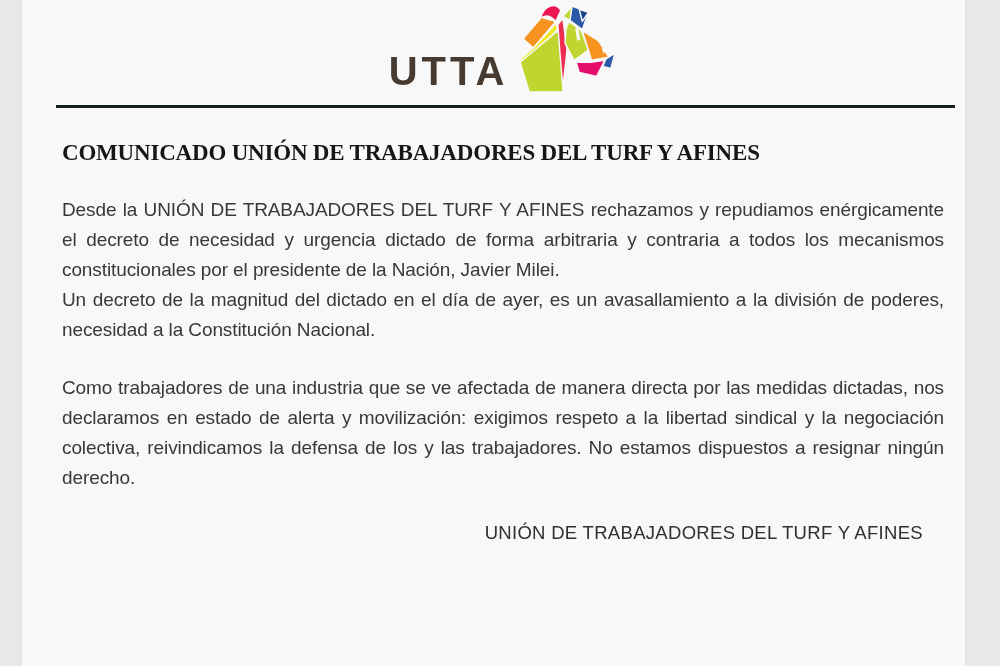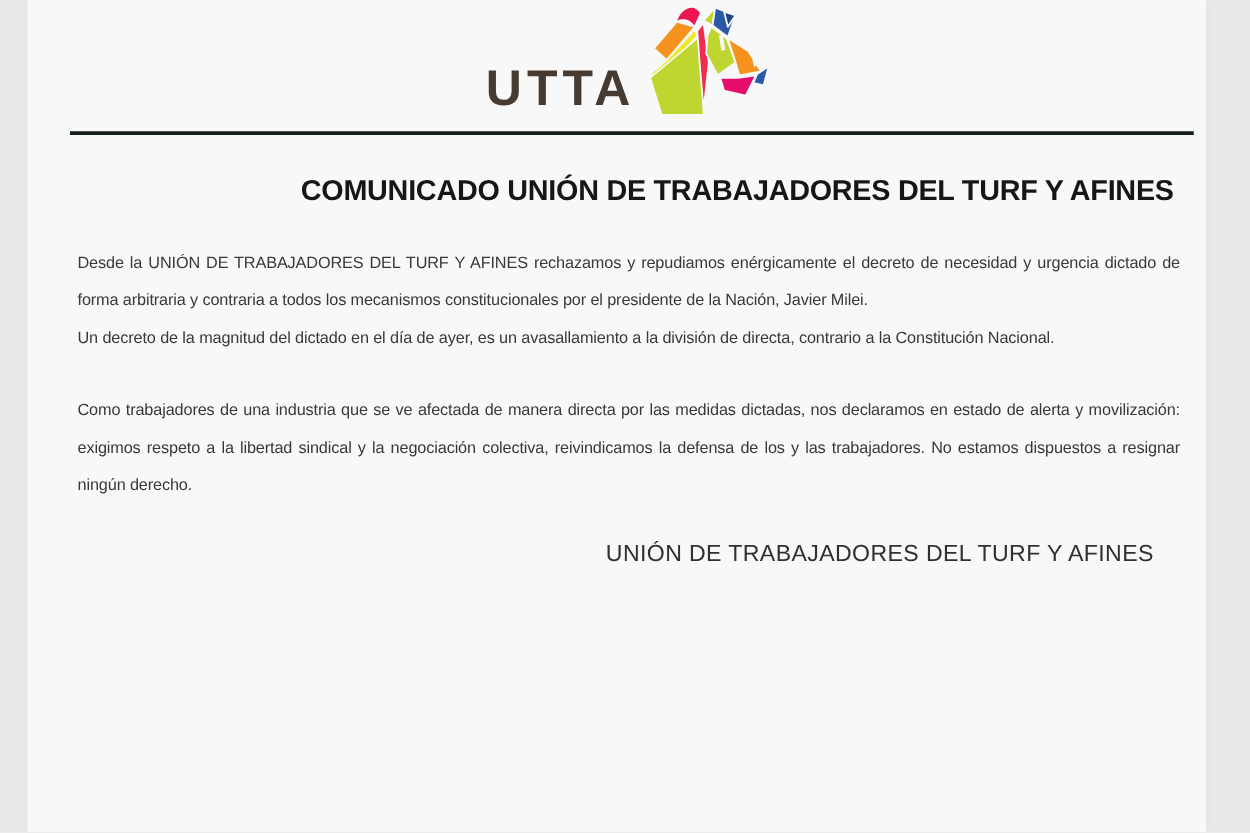--- a/index.html
+++ b/index.html
@@ -46,27 +46,28 @@
     background: #141e1e;
     margin: 9px 10px 0 34px;
   }
   
   .title {
     margin: 31px 26px 0 40px;
     font-size: 23px;
     font-weight: bold;
     line-height: 1.2;
     letter-spacing: -0.2px;
-    text-align: right;
+    text-align: left;
     color: #161616;
+    font-family: Liberation Serif, serif;
   }
   
   .body-text {
     margin: 28px 21px 0 40px;
-    font-size: 13px;
+    font-size: 19px;
     line-height: 30px;
     color: #383838;
     text-align: justify;
     letter-spacing: -0.1px;
   }
   .body-text p { margin: 0; }
   .body-text p.gap { margin-top: 28px; }
   
   .signature {
     margin: 26px 42px 0 40px;
@@ -115,21 +116,21 @@
         <polygon points="84,46 88,48 86,52" stroke="none" fill="#f8f8f8"></polygon>
       </svg>
     </header>
 
     <div class="rule"></div>
 
     <h1 class="title">COMUNICADO UNIÓN DE TRABAJADORES DEL TURF Y AFINES</h1>
 
     <div class="body-text">
       <p>Desde la UNIÓN DE TRABAJADORES DEL TURF Y AFINES rechazamos y repudiamos enérgicamente el decreto de necesidad y urgencia dictado de forma arbitraria y contraria a todos los mecanismos constitucionales por el presidente de la Nación, Javier Milei.</p>
-      <p>Un decreto de la magnitud del dictado en el día de ayer, es un avasallamiento a la división de directa, contrario a la Constitución Nacional.</p>
+      <p>Un decreto de la magnitud del dictado en el día de ayer, es un avasallamiento a la división de poderes, necesidad a la Constitución Nacional.</p>
       <p class="gap">Como trabajadores de una industria que se ve afectada de manera directa por las medidas dictadas, nos declaramos en estado de alerta y movilización: exigimos respeto a la libertad sindical y la negociación colectiva, reivindicamos la defensa de los y las trabajadores. No estamos dispuestos a resignar ningún derecho.</p>
     </div>
 
     <div class="signature">
       <div>UNIÓN DE TRABAJADORES DEL TURF Y AFINES</div>
     </div>
 
   </div>
 </div>
 

